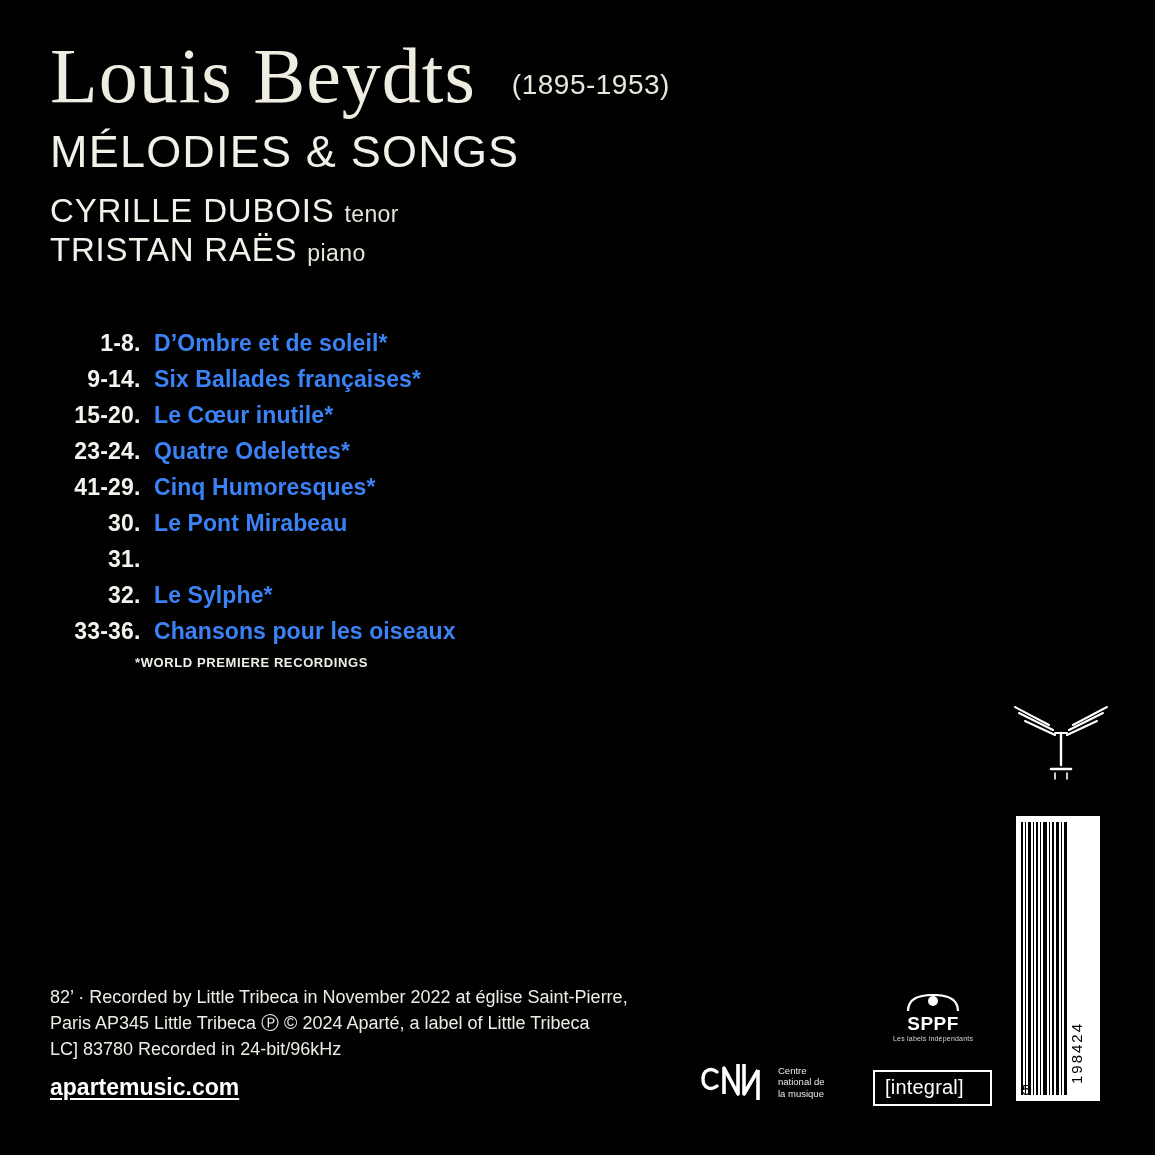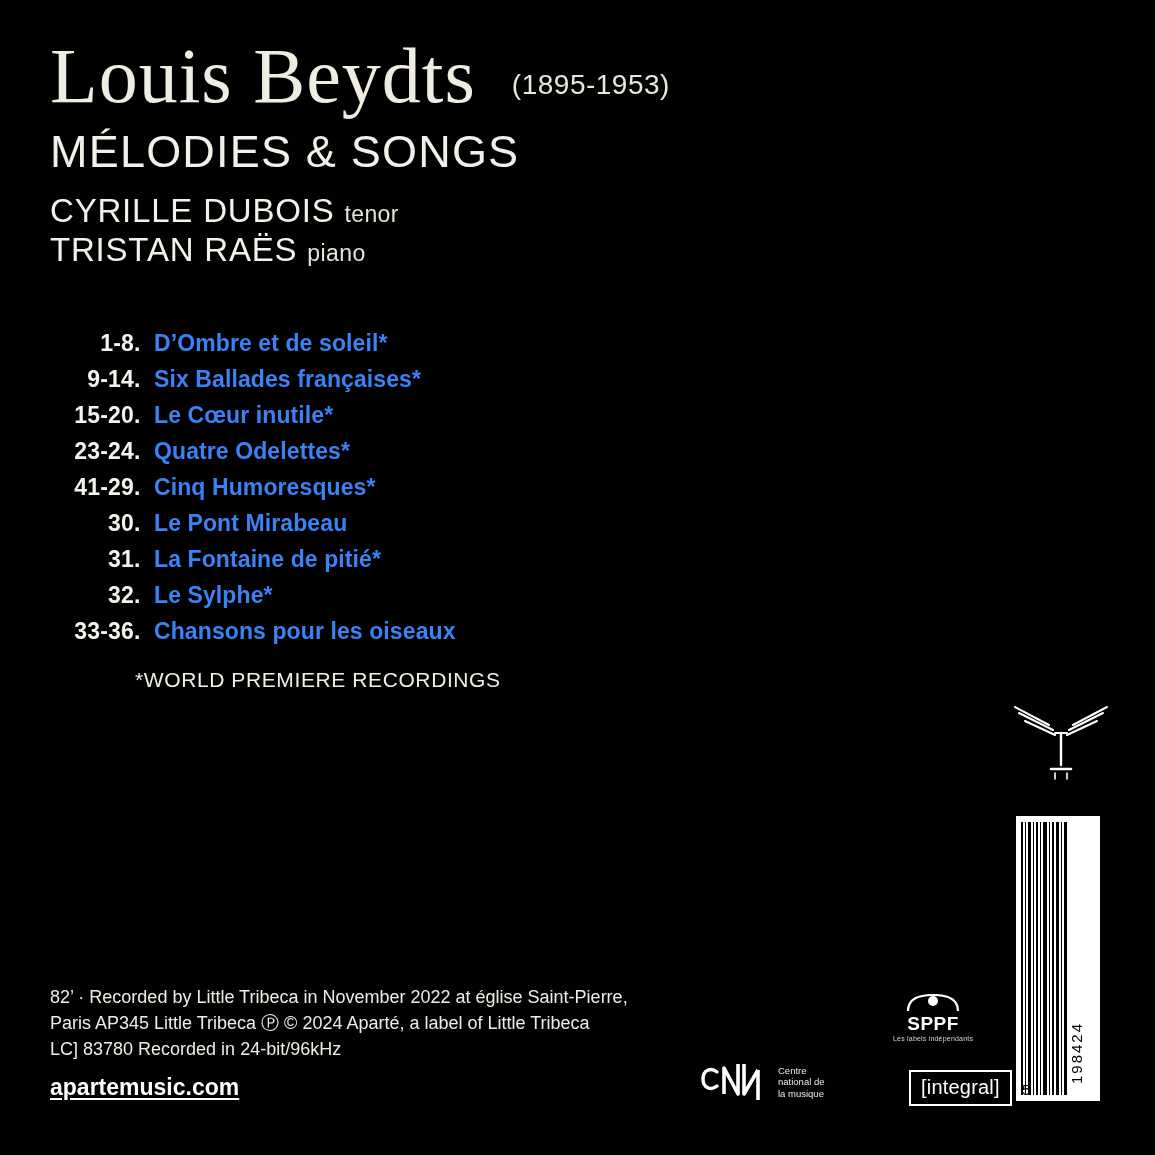--- a/index.html
+++ b/index.html
@@ -96,25 +96,24 @@
     font-size: 23px;
     font-weight: 700;
     color: #3b82f6;
     letter-spacing: 0.1px;
     margin-left: 6px;
   }
   .premiere-note {
     position: absolute;
     left: 135px;
     top: 655px;
-    font-size: 21px;
-    font-weight: 400;
+    font-size: 13px;
+    font-weight: 700;
     letter-spacing: 0.6px;
     color: #f0eee7;
-    margin-top: 13px;
   }
 
   
   .aparte-logo {
     position: absolute;
     left: 1013px;
     top: 703px;
     width: 96px;
     height: 78px;
   }
@@ -229,26 +228,25 @@
   .sppf-sub {
     font-size: 7px;
     color: #d8d6d0;
     letter-spacing: 0.2px;
   }
   .logo-integral {
     position: absolute;
     left: 873px;
     top: 1070px;
     border: 2px solid #ffffff;
-    padding: 4px 10px 5px 10px;
+    padding: 4px 26px 5px 10px;
     font-size: 20px;
     font-weight: 400;
     letter-spacing: 0.2px;
     color: #ffffff;
-    margin-left: 36px;
   }
 </style>
 </head>
 <body>
 
 <div id="page">
 
   <div class="header">
     <div class="composer-line">
       <div class="composer">Louis Beydts</div>
@@ -294,21 +292,20 @@
       <span class="tname">Cinq Humoresques*</span>
     </div>
     <div class="track">
       <span class="num">30</span>
       <span class="dot">.</span>
       <span class="tname">Le Pont Mirabeau</span>
     </div>
     <div class="track">
       <span class="num">31</span>
       <span class="dot">.</span>
-      <span class="tname">La Fontaine de pitié*</span>
     </div>
     <div class="track">
       <span class="num">32</span>
       <span class="dot">.</span>
       <span class="tname">Le Sylphe*</span>
     </div>
     <div class="track">
       <span class="num">33-36</span>
       <span class="dot">.</span>
       <span class="tname">Chansons pour les oiseaux</span>

